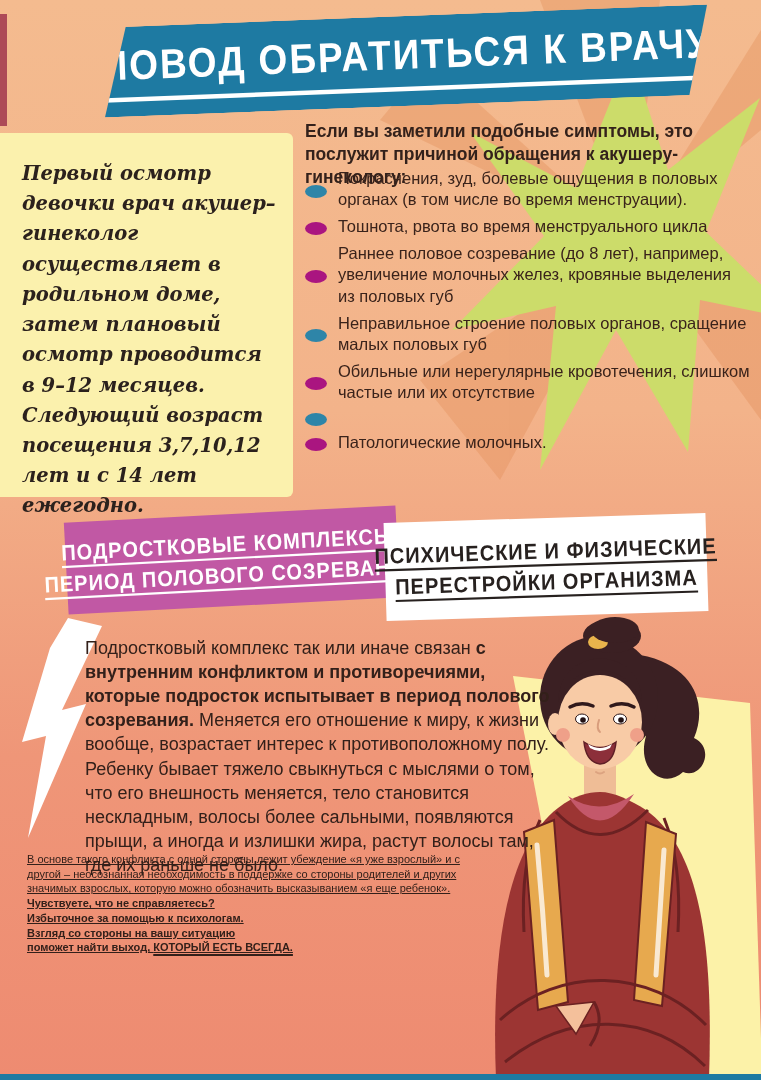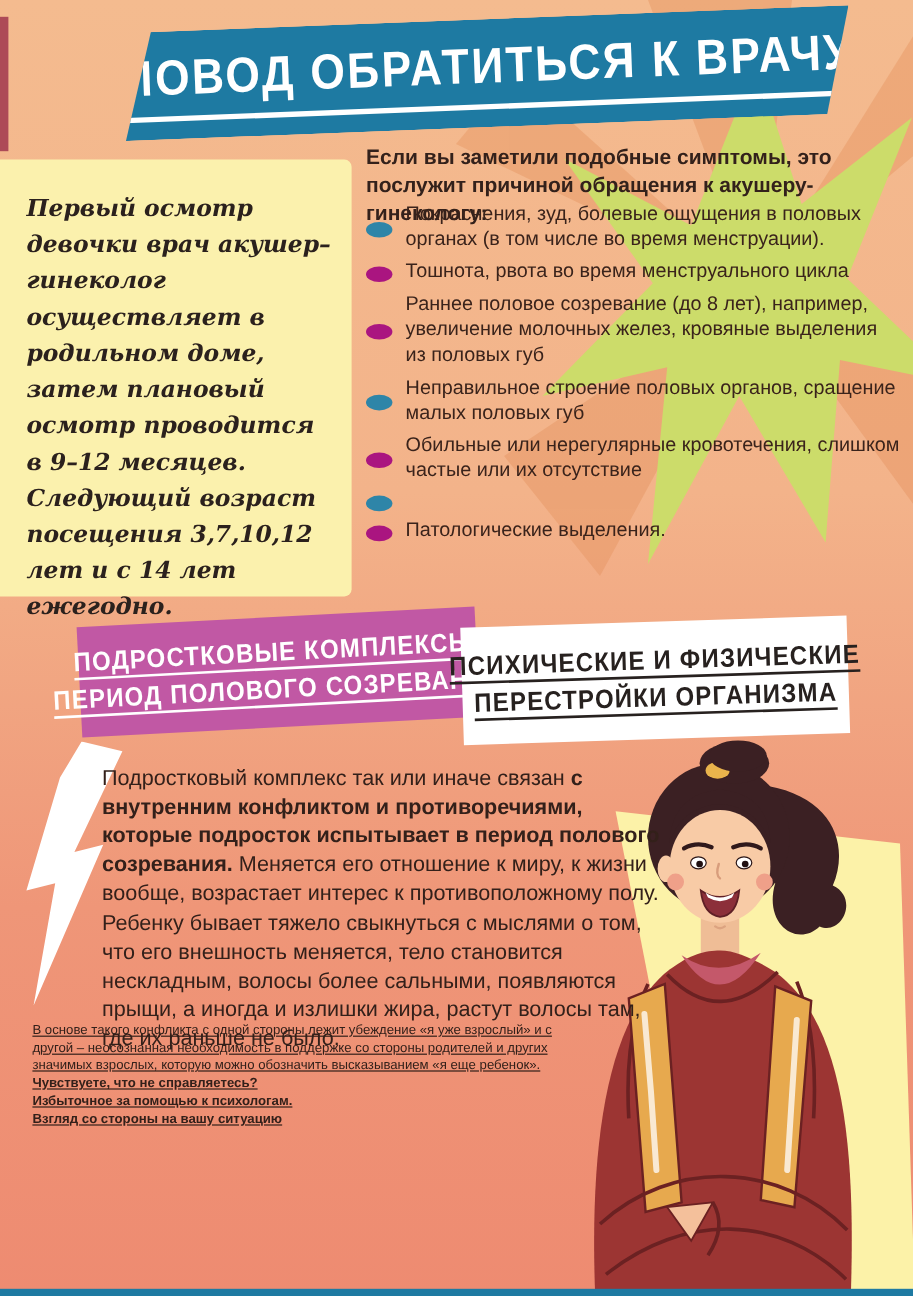--- a/index.html
+++ b/index.html
@@ -123,21 +123,21 @@
       <span class="bullet" style="background: rgb(170, 21, 128);"></span>
       <span class="s-text">Обильные или нерегулярные кровотечения, слишком частые или их отсутствие</span>
     </div>
 
     <div class="sym-item">
       <span class="bullet" style="background: rgb(46, 133, 168);"></span>
     </div>
 
     <div class="sym-item">
       <span class="bullet" style="background: rgb(170, 21, 128);"></span>
-      <span class="s-text">Патологические выделения.</span>
+      <span class="s-text">Патологические молочных.</span>
     </div>
   </div>
 
   <div class="layer badge badge-pink">
     <div class="b-line">ПОДРОСТКОВЫЕ КОМПЛЕКСЫ,</div>
     <div class="b-line">ПЕРИОД ПОЛОВОГО СОЗРЕВАНИЯ</div>
   </div>
 
   <div class="layer badge badge-white">
     <div class="b-line">ПСИХИЧЕСКИЕ И ФИЗИЧЕСКИЕ</div>
@@ -151,20 +151,21 @@
   <div class="layer para1">
     <span>Подростковый комплекс так или иначе связан </span><span class="bold">с внутренним конфликтом и противоречиями, которые подросток испытывает в период полового созревания.</span><span> Меняется его отношение к миру, к жизни вообще, возрастает интерес к противоположному полу. Ребенку бывает тяжело свыкнуться с мыслями о том, что его внешность меняется, тело становится нескладным, волосы более сальными, появляются прыщи, а иногда и излишки жира, растут волосы там, где их раньше не было.</span>
   </div>
 
   <div class="layer para2">
     <span>В основе такого конфликта с одной стороны лежит убеждение «я уже взрослый» и с другой – неосознанная необходимость в поддержке со стороны родителей и других значимых взрослых, которую можно обозначить высказыванием «я еще ребенок».</span>
     <div class="b-block">
       <div>Чувствуете, что не справляетесь?</div>
       <div>Избыточное за помощью к психологам.</div>
       <div>Взгляд со стороны на вашу ситуацию</div>
+      <div><span>поможет найти выход, </span><span class="u-seg">КОТОРЫЙ ЕСТЬ ВСЕГДА.</span></div>
     </div>
   </div>
 
   <svg class="layer girl" viewBox="455 596 306 484" aria-hidden="true">
 
     <polygon fill="#fcf2a8" points="513,676 750,703 761,1038 761,1080 592,1080"></polygon>
 
     <path fill="#3b2023" d="M640,655 C695,665 708,705 694,738 C716,748 702,780 683,772 C664,790 636,770 646,736 C628,714 626,678 640,655 Z"></path>
 
     <ellipse fill="#3b2023" cx="599" cy="698" rx="59" ry="62"></ellipse>

